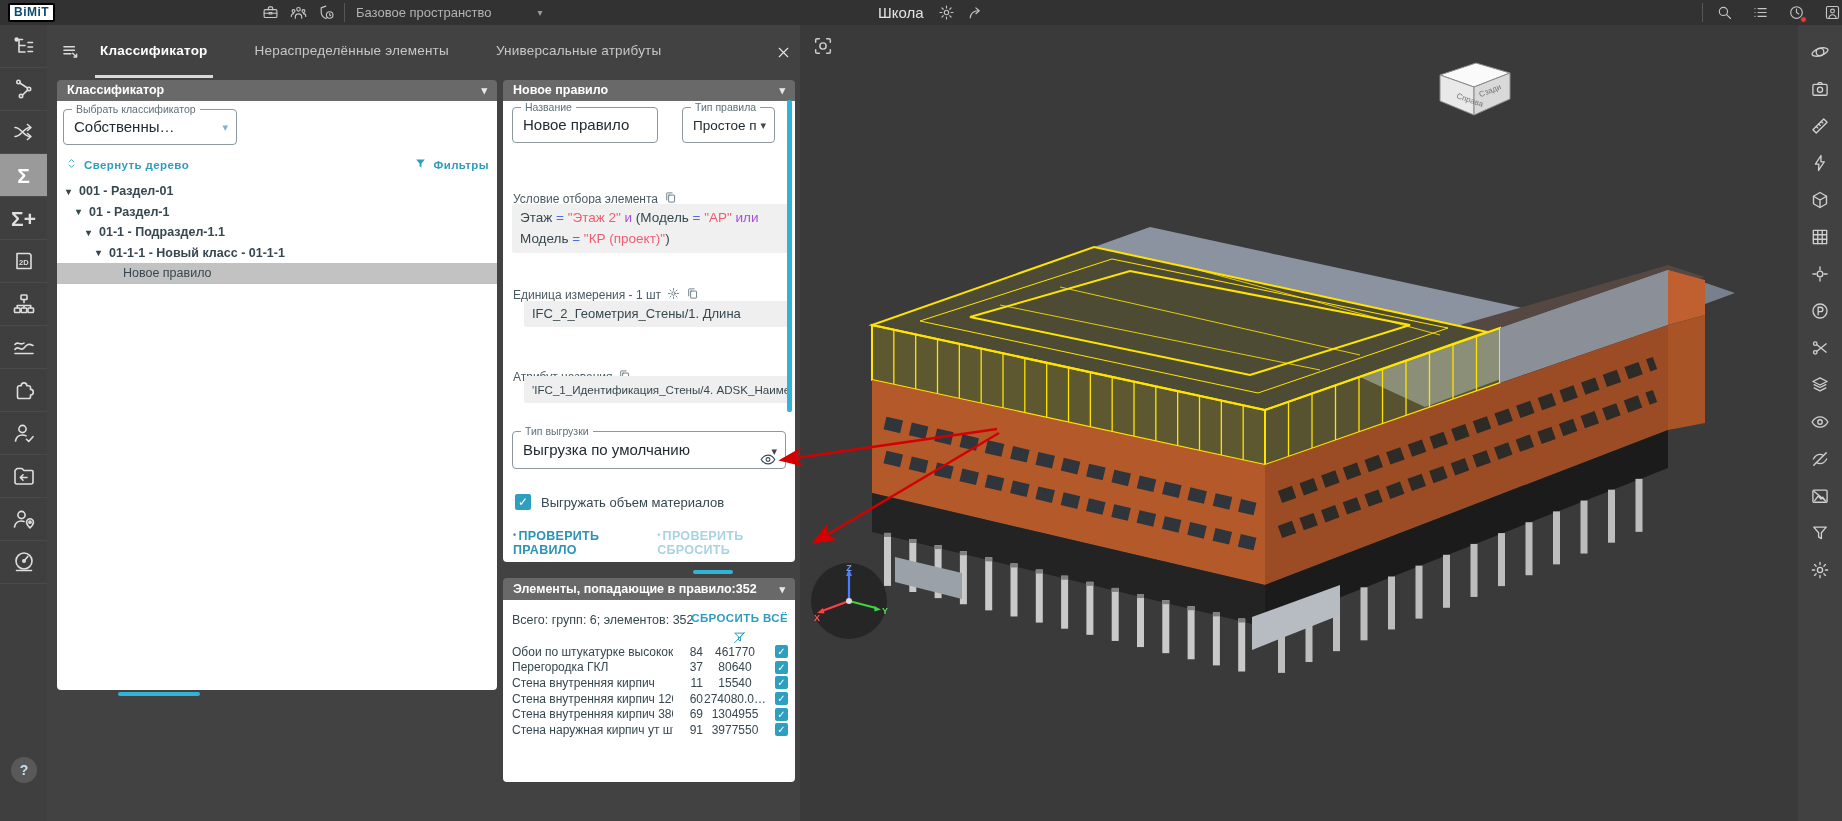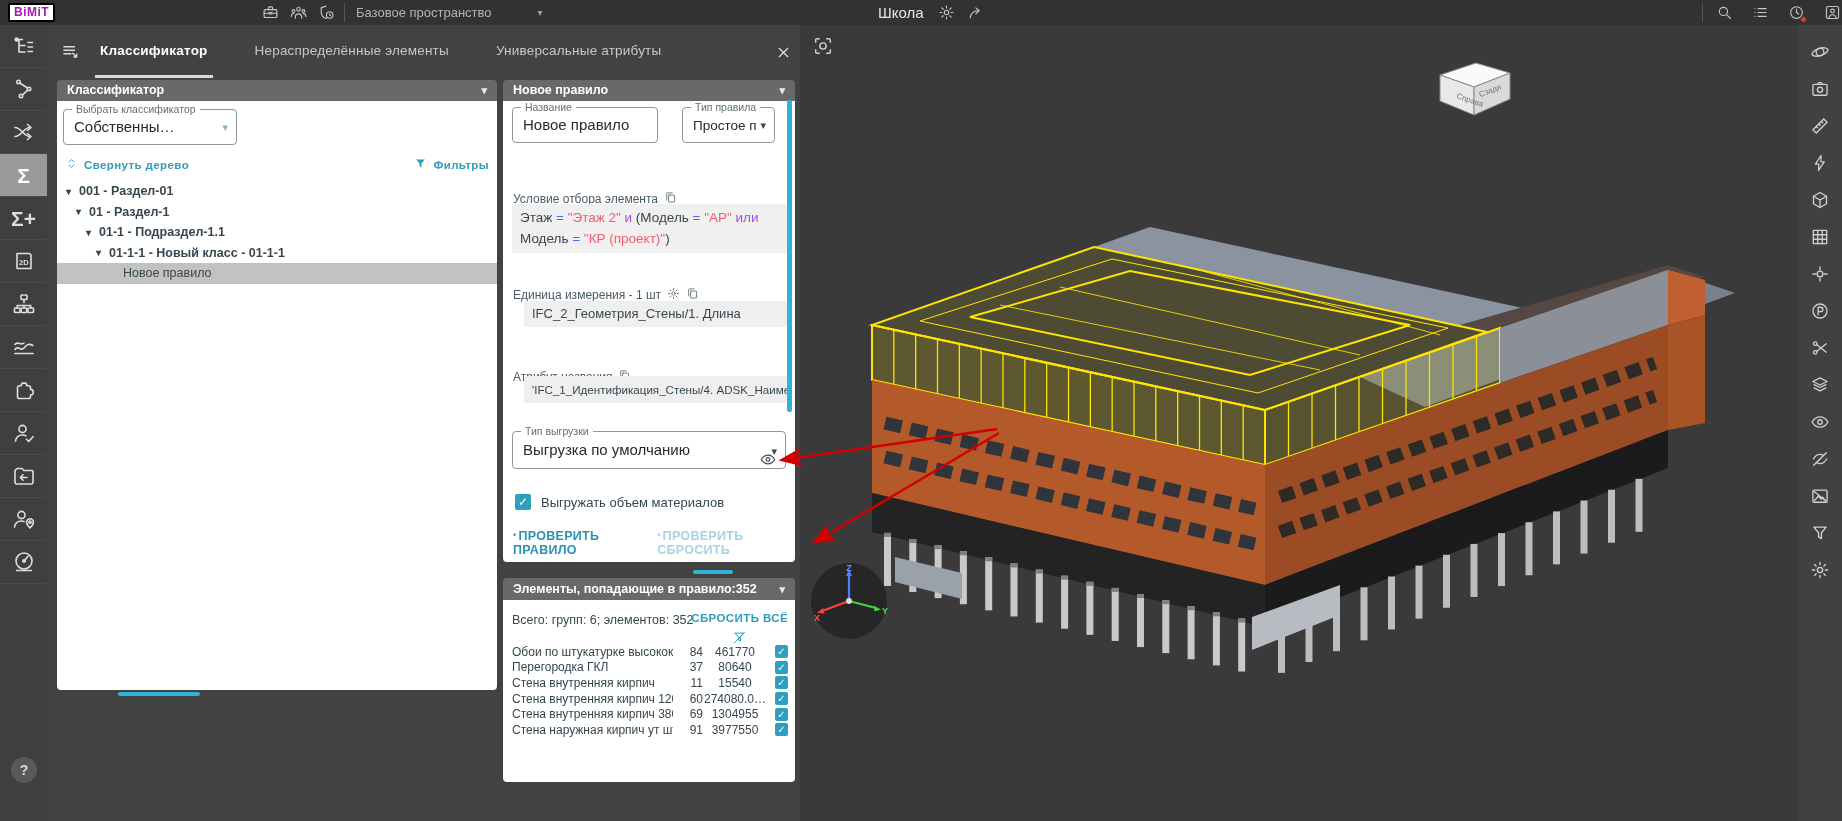--- a/index.html
+++ b/index.html
@@ -3,21 +3,21 @@
 <meta charset="utf-8">
 <style>
   html,body{margin:0;padding:0;background:#222;}
   .app{position:relative;width:1842px;height:821px;background:#393939;overflow:hidden;
        font-family:"Liberation Sans",sans-serif;-webkit-font-smoothing:antialiased;}
   .app *{box-sizing:border-box;}
 
   
   .topbar{position:absolute;left:0;top:0;width:1842px;height:25px;background:#323232;z-index:60;}
   .logo{position:absolute;left:8px;top:3px;height:19px;background:#fff;border:2px solid #000;
-        border-radius:2px;color:#a21caf;font-size:12px;font-weight:bold;letter-spacing:.5px;
+        border-radius:2px;color:#0c4a6e;font-size:12px;font-weight:bold;letter-spacing:.5px;
         padding:0 4px;line-height:15px;}
   .tb-left{position:absolute;left:262px;top:4px;display:flex;gap:11px;}
   .tb-ico{position:relative;width:17px;height:17px;color:#c6c6c6;display:inline-block;cursor:pointer;}
   .tb-ico .dot{position:absolute;right:-2px;bottom:-2px;width:7px;height:7px;border-radius:50%;
                background:#e53935;border:1px solid #323232;}
   .tb-sep{position:absolute;left:344px;top:3px;width:1px;height:19px;background:#565656;}
   .tb-sep2{position:absolute;left:1702px;top:3px;width:1px;height:19px;background:#565656;}
   .space-sel{position:absolute;left:356px;top:0;height:25px;display:flex;align-items:center;gap:46px;
              color:#b3b3b3;font-size:13px;cursor:pointer;}
   .space-sel .caret{color:#9a9a9a;font-size:10px;}

